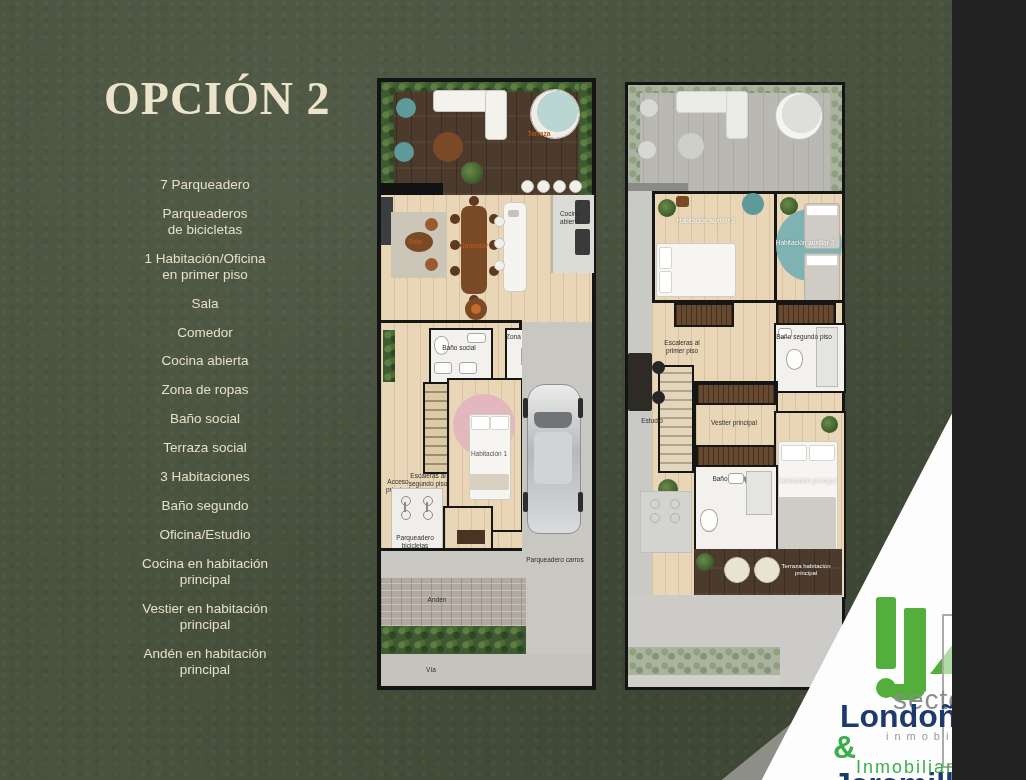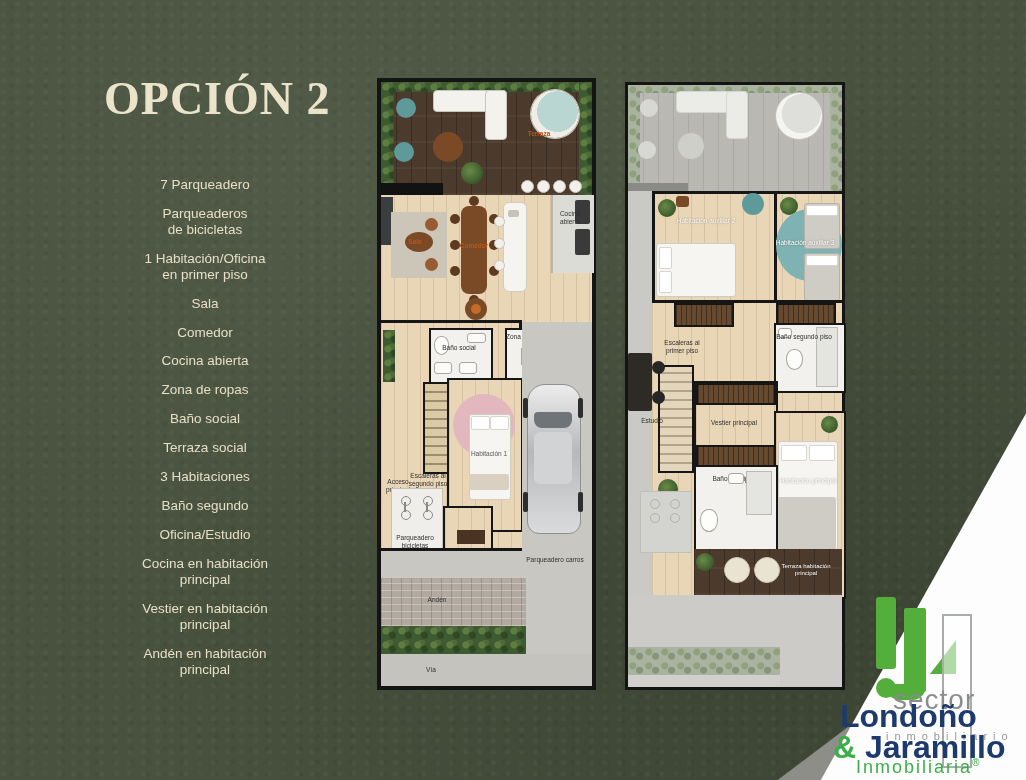--- a/index.html
+++ b/index.html
@@ -1,16 +1,16 @@
 <!DOCTYPE html>
 <html><head>
 <meta charset="utf-8">
 <style>
   html,body{margin:0;padding:0;background:#222;}
-  .slide{position:relative;width:1026px;height:780px;overflow:hidden;
+  .slide{position:relative;width:952px;height:780px;overflow:hidden;
     background:
       radial-gradient(ellipse at 30% 20%, rgba(255,255,255,.05), transparent 55%),
       radial-gradient(ellipse at 80% 80%, rgba(0,0,0,.18), transparent 60%),
       #48523e;
     font-family:"Liberation Sans",sans-serif;}
   .slide::before{content:"";position:absolute;inset:0;pointer-events:none;
     background-image:
       radial-gradient(circle at 25% 35%, rgba(255,255,255,.03) 0 2px, transparent 3px),
       radial-gradient(circle at 70% 60%, rgba(0,0,0,.05) 0 2px, transparent 3px);
     background-size:14px 11px, 17px 13px;}

